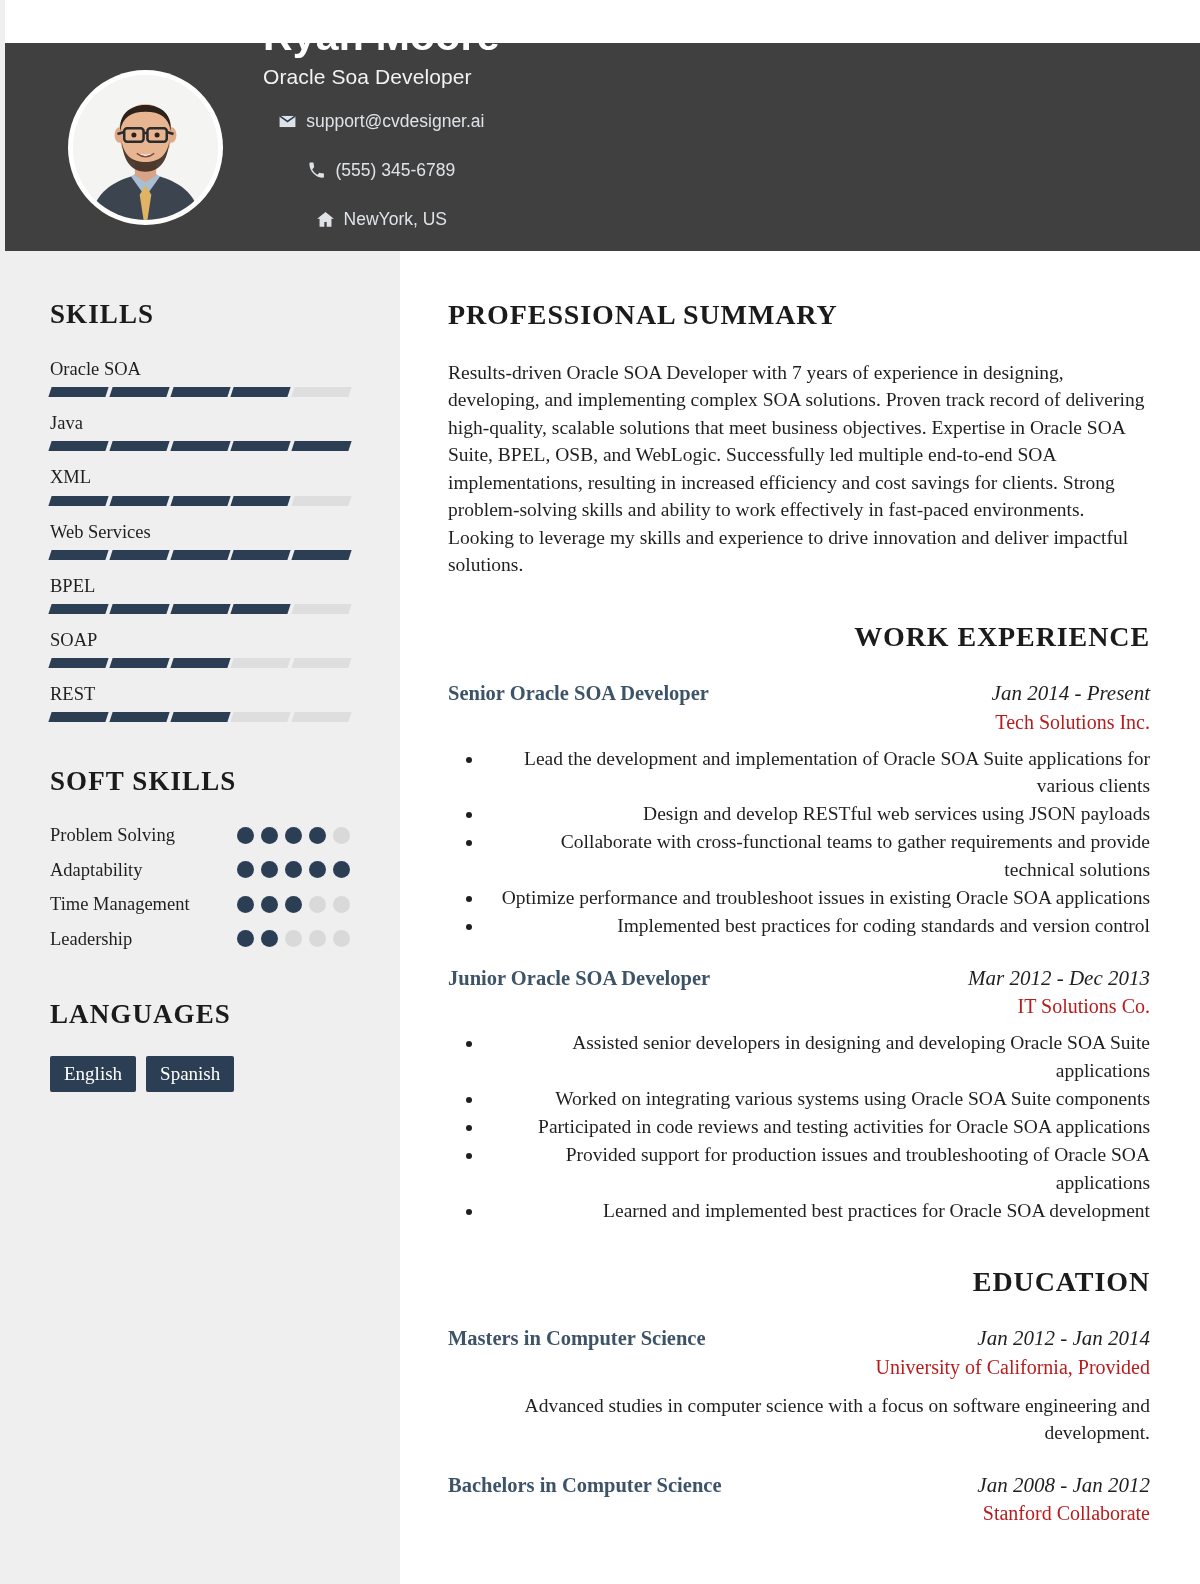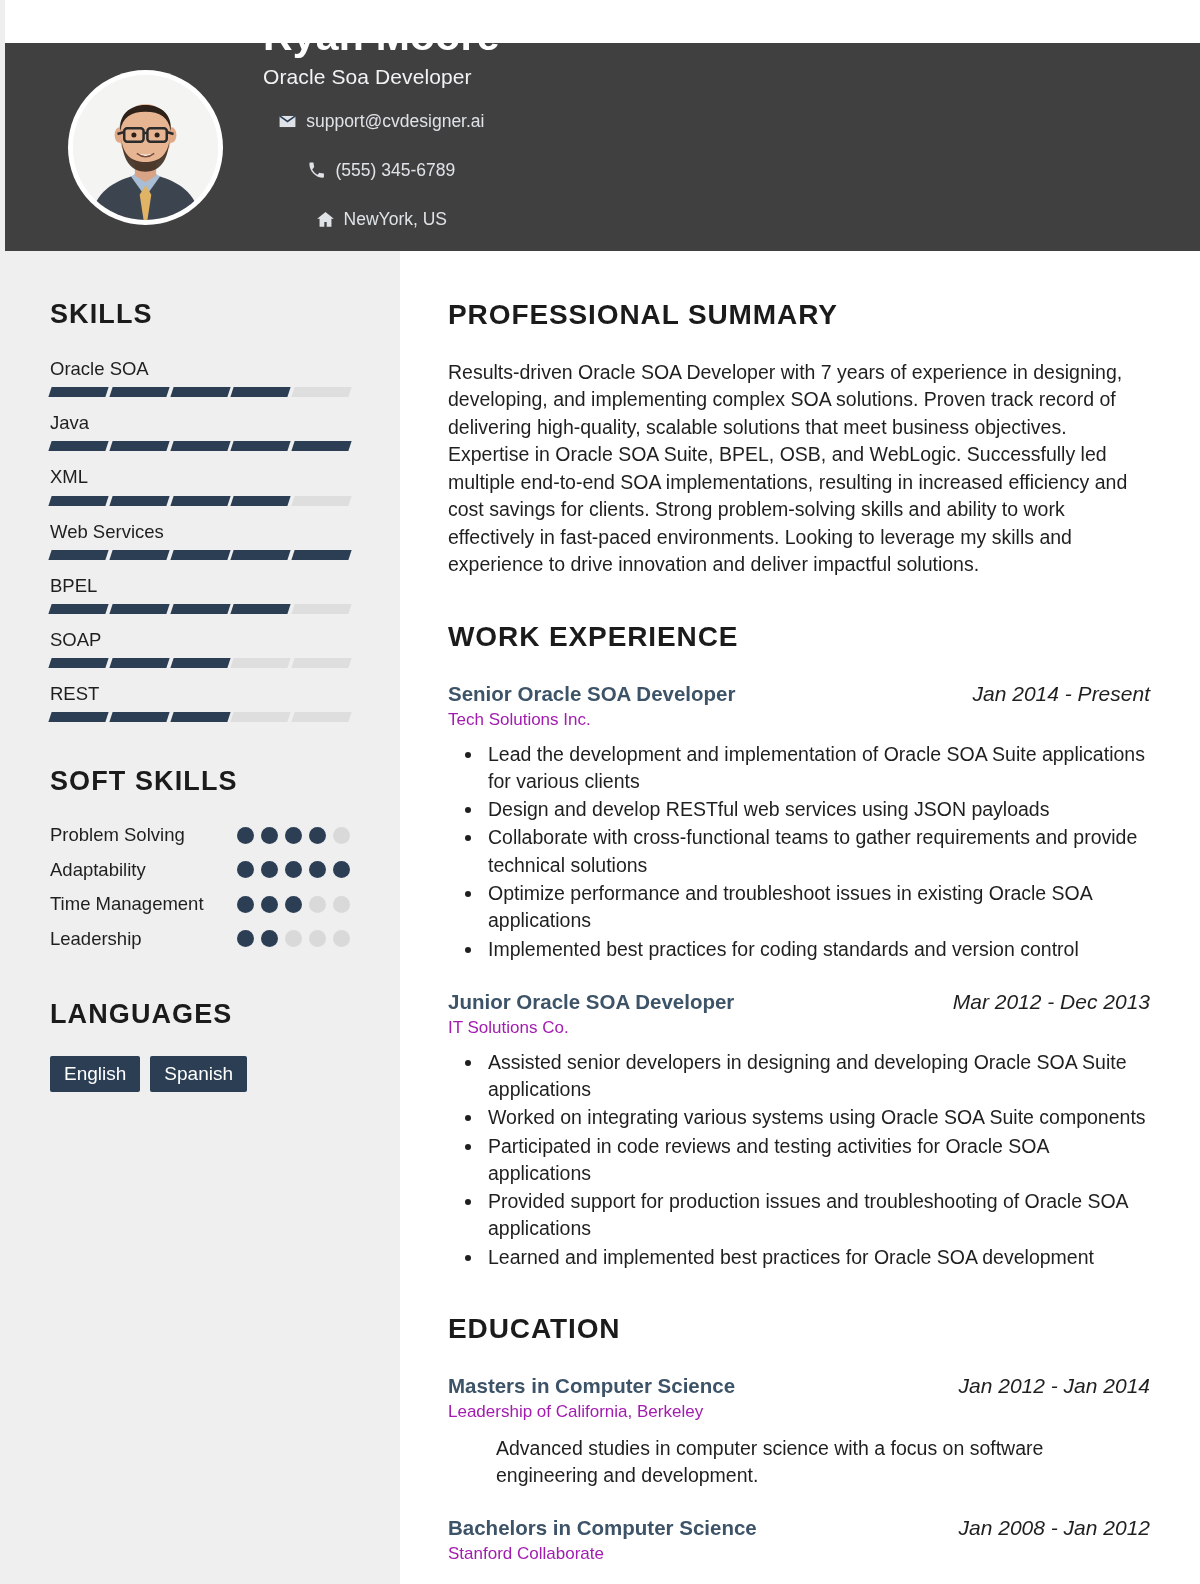--- a/index.html
+++ b/index.html
@@ -118,20 +118,21 @@
   }
   .contact .ic svg { display: block; }
 
   
   .body-area {
     position: absolute;
     top: 251px;
     left: 0;
     width: 1200px;
     height: 1017px;
+    font-family: Liberation Serif, serif;
   }
   .sidebar {
     position: absolute;
     top: 0; left: 0;
     width: 400px;
     height: 1333px;
     background: #efefef;
     box-sizing: border-box;
     padding: 48px 50px 0 50px;
   }
@@ -232,21 +233,21 @@
     margin: 0 0 28px 0;
     text-transform: uppercase;
   }
   .summary {
     font-size: 19.5px;
     line-height: 1.41;
     color: #1f1f1f;
     margin: 0;
   }
 
-  .sect-gap { margin-top: 42px; }
+  .sect-gap { margin-top: 42px; text-align: right; }
 
   
   .entry { margin-bottom: 26px; }
   .entry-head {
     display: flex;
     justify-content: space-between;
     align-items: baseline;
     gap: 9px;
   }
   .entry-title {
@@ -256,22 +257,22 @@
     line-height: 1.25;
   }
   .entry-date {
     font-size: 21px;
     font-style: italic;
     color: #1f1f1f;
     white-space: nowrap;
     flex: 0 0 auto;
   }
   .entry-org {
-    font-size: 17px;
-    color: #a21caf;
+    font-size: 20px;
+    color: #b91c1c;
     margin-top: 2px;
     line-height: 1.3;
   }
   .entry-desc {
     font-size: 19.5px;
     color: #1f1f1f;
     line-height: 1.4;
     margin-top: 12px;
     margin-left: 48px;
   }
@@ -564,21 +565,21 @@
       </div>
 
       <div class="sect-gap">
         <div class="main-heading">EDUCATION</div>
 
         <div class="entry">
           <div class="entry-head">
             <span class="entry-title">Masters in Computer Science</span>
             <span class="entry-date">Jan 2012 - Jan 2014</span>
           </div>
-          <div class="entry-org">Leadership of California, Berkeley</div>
+          <div class="entry-org">University of California, Provided</div>
           <div class="entry-desc">Advanced studies in computer science with a focus on software engineering and development.</div>
         </div>
 
         <div class="entry">
           <div class="entry-head">
             <span class="entry-title">Bachelors in Computer Science</span>
             <span class="entry-date">Jan 2008 - Jan 2012</span>
           </div>
           <div class="entry-org">Stanford Collaborate</div>
         </div>

